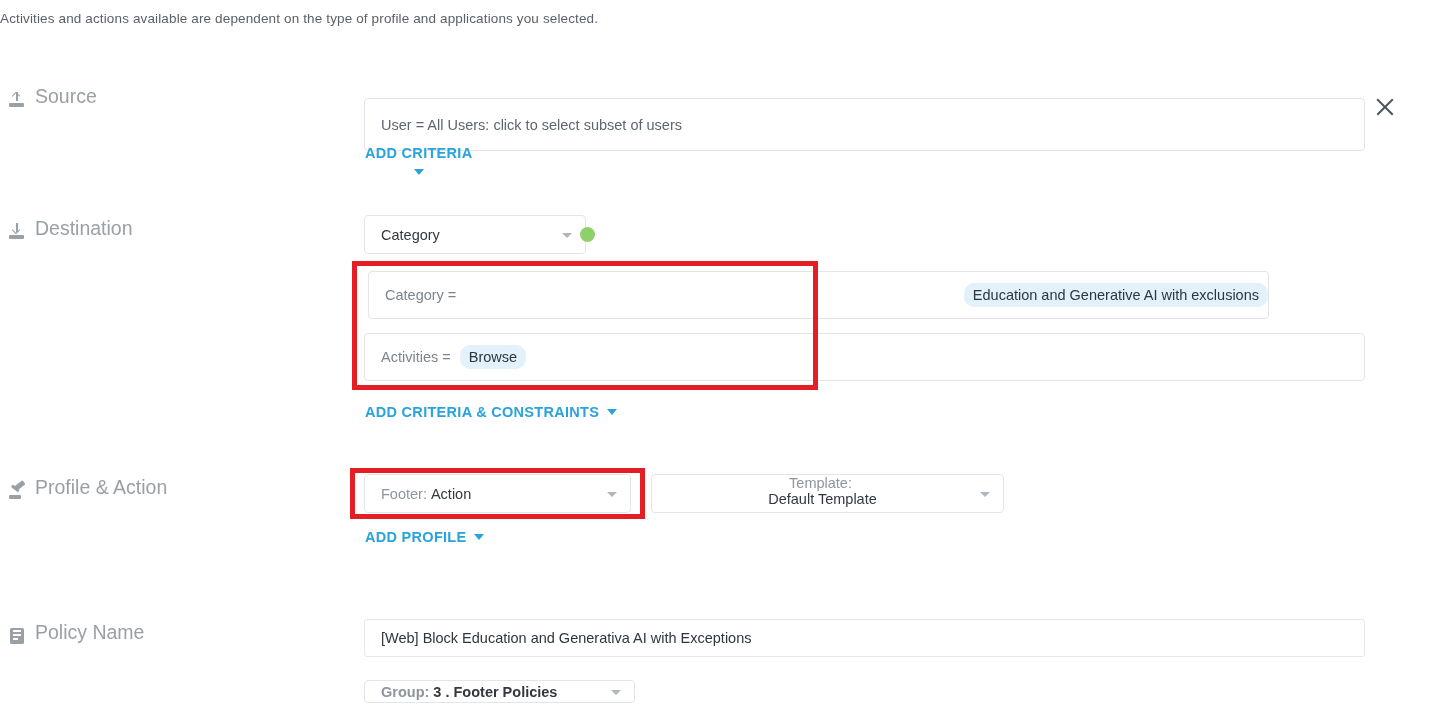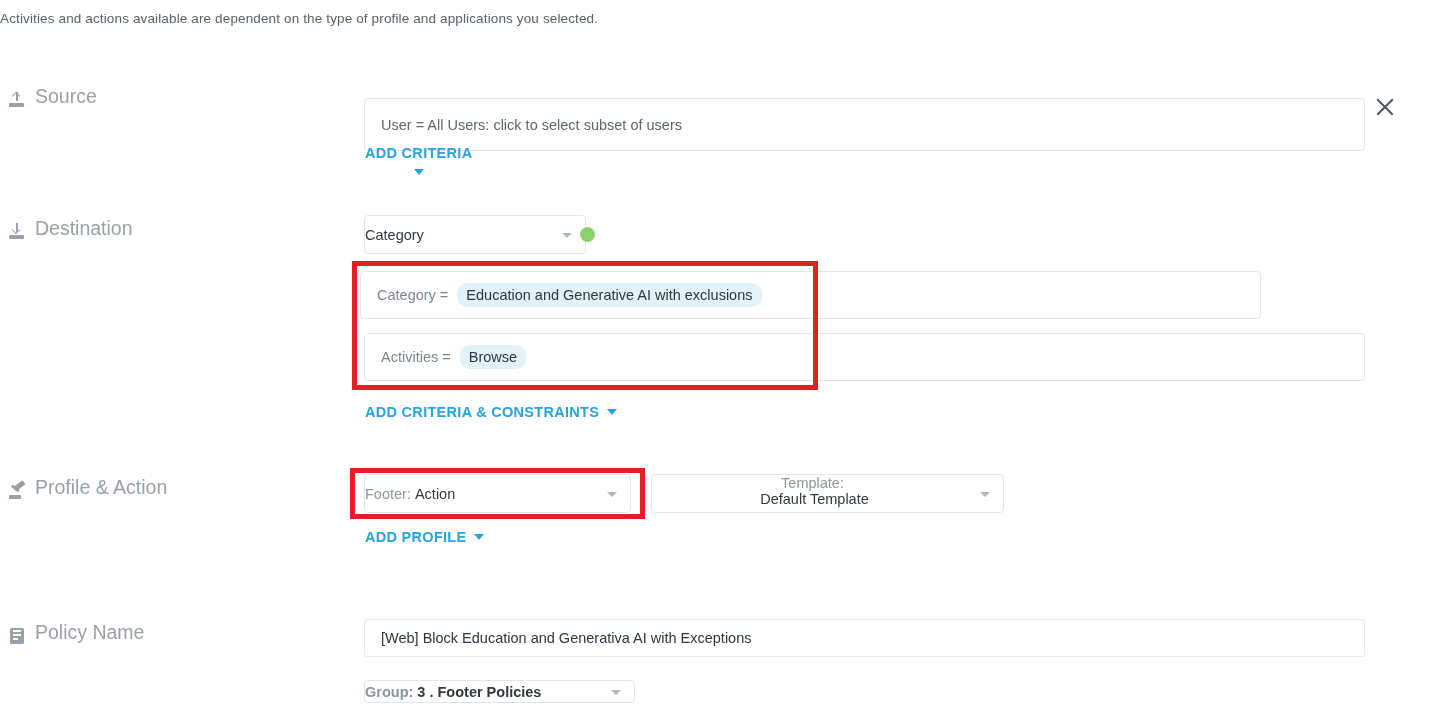--- a/index.html
+++ b/index.html
@@ -181,20 +181,21 @@
   }
 
   
   .select {
     position: absolute;
     background: #ffffff;
     border: 1px solid #e3e6e8;
     border-radius: 4px;
     display: flex;
     align-items: center;
+    padding-left: 16px;
     padding-right: 30px;
   }
   .select .sel-prefix {
     font-size: 14.5px;
     color: #8d959e;
     white-space: nowrap;
   }
   .select .sel-value {
     font-size: 14.5px;
     color: #32383f;
@@ -315,21 +316,21 @@
       </span>
     <span>Destination</span>
   </div>
 
   <div class="select" style="left:364px; top:215px; width:222px; height:39px;">
     <span class="sel-plain">Category</span>
     <span class="caret"></span>
   </div>
   <div class="green-dot" style="left:580px; top:227px;"></div>
 
-  <div class="crit-row" style="left:360px; top:271px; width:901px; height:48px;">
+  <div class="crit-row" style="left:368px; top:271px; width:901px; height:48px;justify-content:space-between;">
     <span class="crit-key">Category =</span>
     <span class="chip">Education and Generative AI with exclusions</span>
   </div>
 
   <div class="crit-row" style="left:364px; top:333px; width:1001px; height:48px;">
     <span class="crit-key">Activities =</span>
     <span class="chip">Browse</span>
   </div>
 
   <div class="hl" style="left:352px; top:261px; width:466px; height:129px;"></div>

